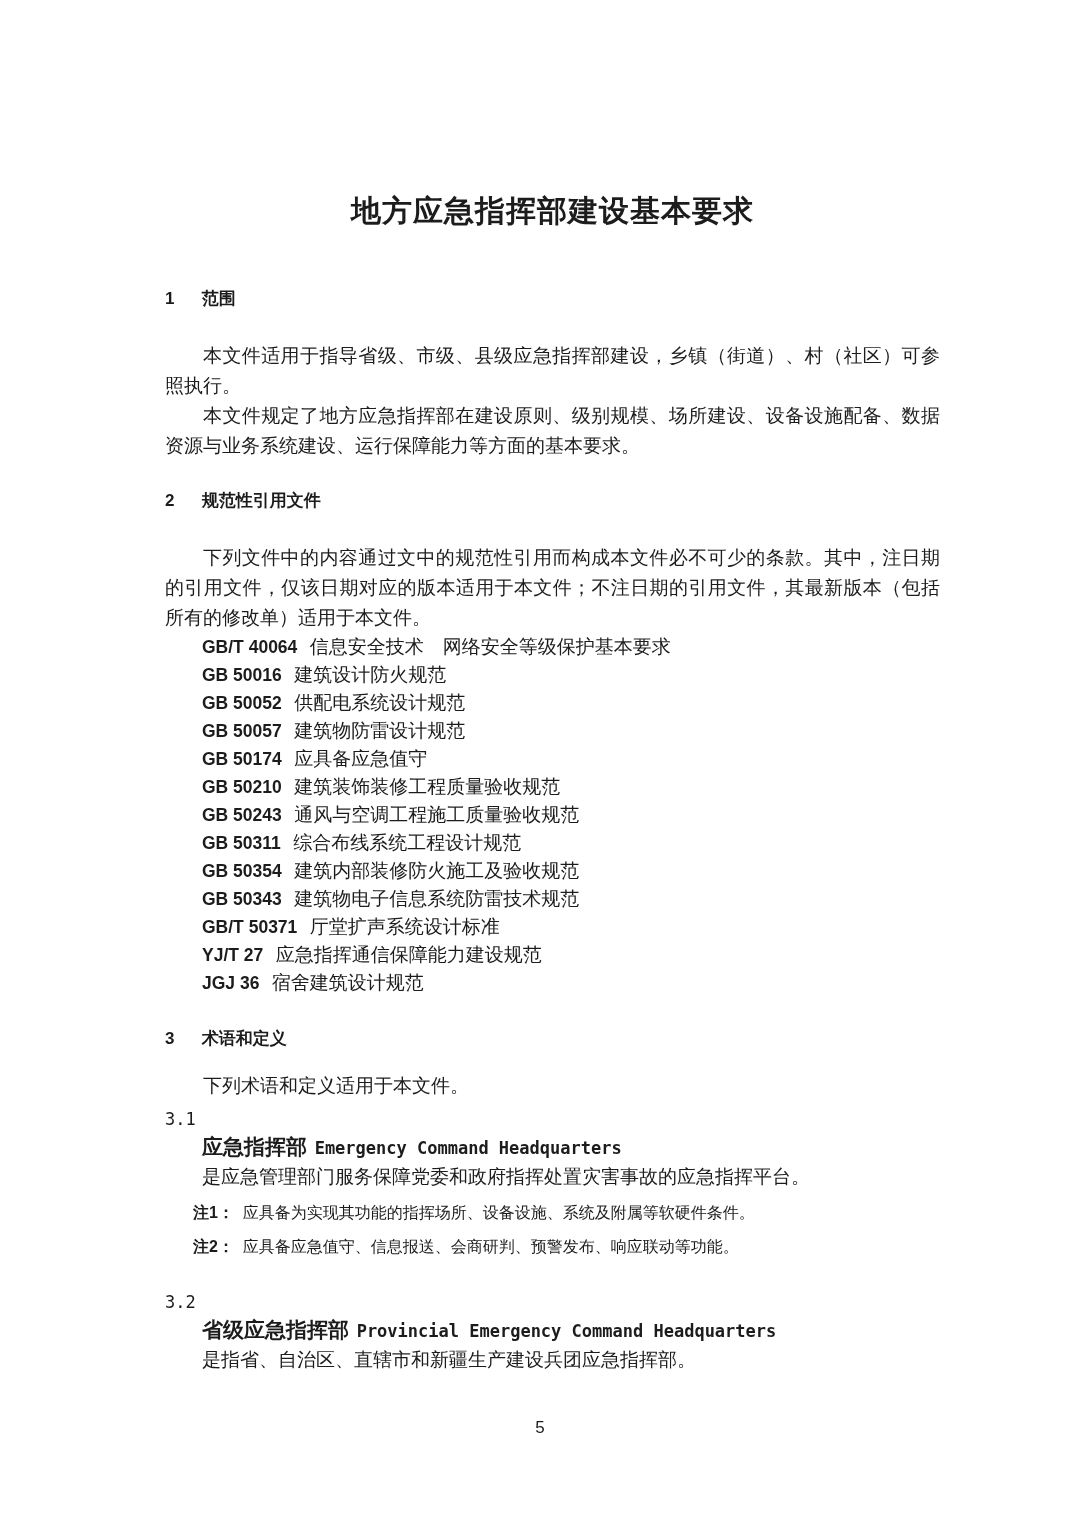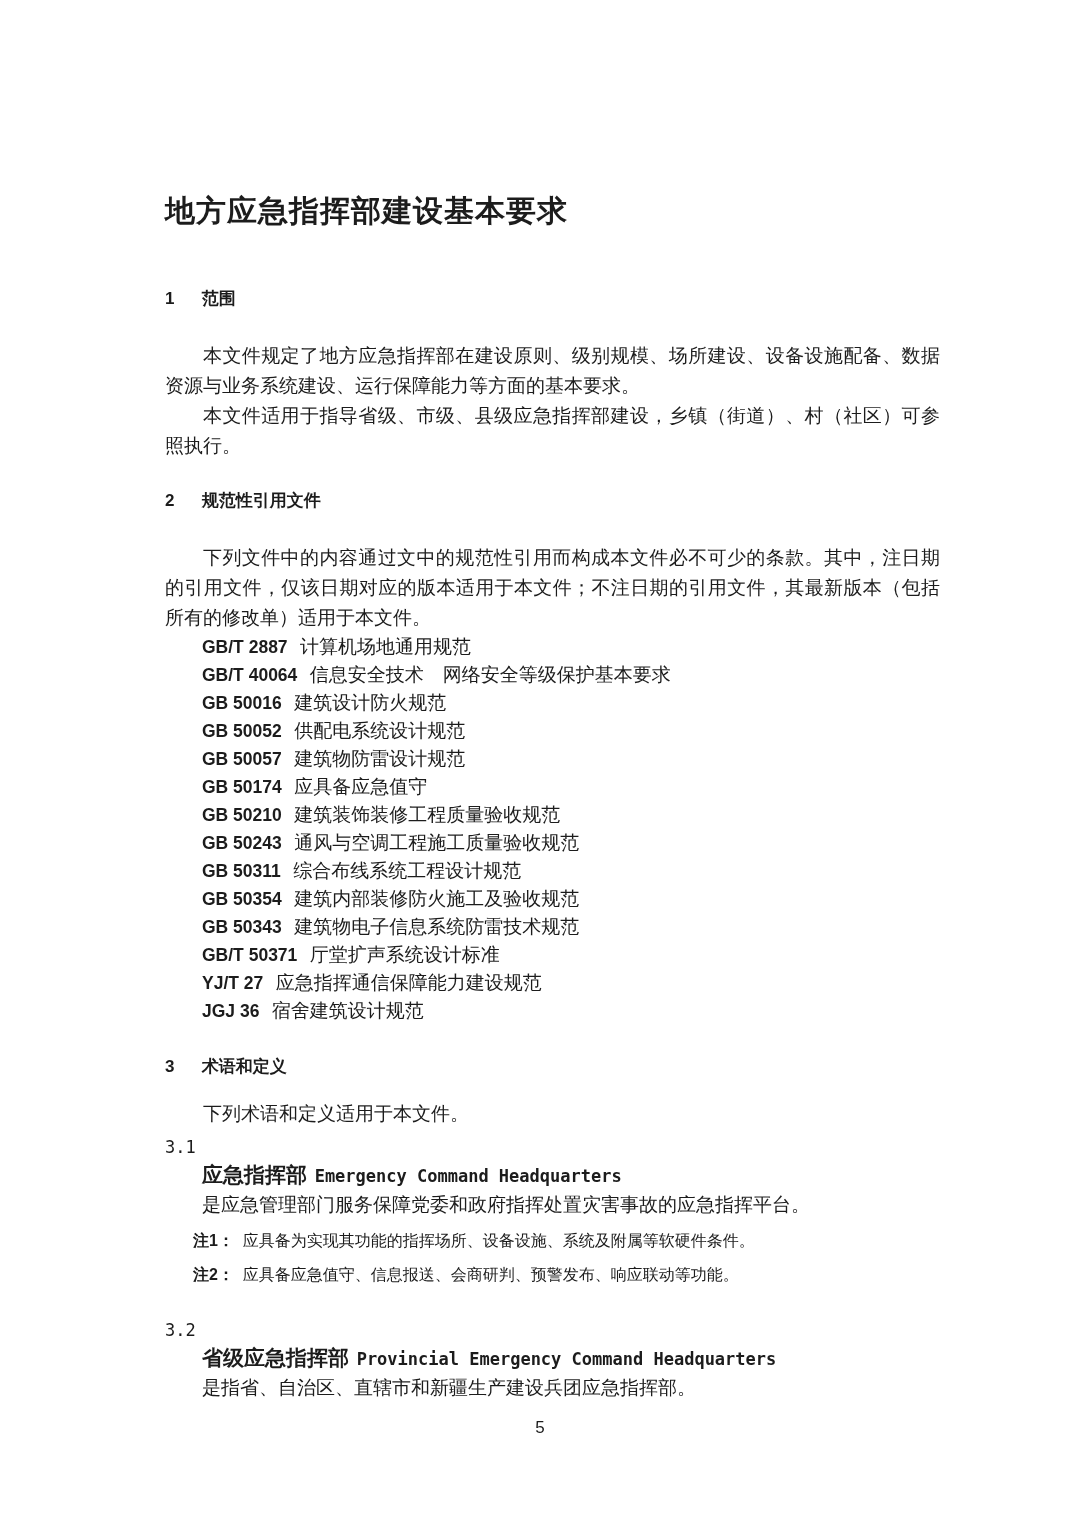--- a/index.html
+++ b/index.html
@@ -13,20 +13,21 @@
     overflow: hidden;
   }
   .page {
     position: absolute;
     top: 0; left: 0;
     width: 1080px;
     height: 1526px;
     padding: 190px 140px 0 165px;
   }
   .doc-title {
+    text-align: center;
     font-family: "Liberation Sans", "DejaVu Sans", sans-serif;
     font-weight: 700;
     font-size: 30px;
     line-height: 42px;
     letter-spacing: 1px;
   }
   .sec-heading {
     font-family: "Liberation Sans", "DejaVu Sans", sans-serif;
     font-weight: 700;
     font-size: 17px;
@@ -116,32 +117,31 @@
 <body>
 
 <div class="page">
 
   <div class="doc-title">地方应急指挥部建设基本要求</div>
 
   <div class="sec-heading" id="sec1-heading">
     <span class="sec-num">1</span><span class="sec-label">范围</span>
   </div>
   <div class="par-group">
+    <p class="body-par">本文件适用于指导省级、市级、县级应急指挥部建设，乡镇（街道）、村（社区）可参照执行。</p>
     <p class="body-par">本文件规定了地方应急指挥部在建设原则、级别规模、场所建设、设备设施配备、数据资源与业务系统建设、运行保障能力等方面的基本要求。</p>
-    <p class="body-par">本文件适用于指导省级、市级、县级应急指挥部建设，乡镇（街道）、村（社区）可参照执行。</p>
   </div>
 
   <div class="sec-heading" id="sec2-heading">
     <span class="sec-num">2</span><span class="sec-label">规范性引用文件</span>
   </div>
   <div class="par-group">
     <p class="body-par">下列文件中的内容通过文中的规范性引用而构成本文件必不可少的条款。其中，注日期的引用文件，仅该日期对应的版本适用于本文件；不注日期的引用文件，其最新版本（包括所有的修改单）适用于本文件。</p>
   </div>
   <ul class="ref-list">
-    <li class="ref-item"><span class="ref-code">GB/T 2887</span><span class="ref-title">计算机场地通用规范</span></li>
     <li class="ref-item"><span class="ref-code">GB/T 40064</span><span class="ref-title">信息安全技术　网络安全等级保护基本要求</span></li>
     <li class="ref-item"><span class="ref-code">GB 50016</span><span class="ref-title">建筑设计防火规范</span></li>
     <li class="ref-item"><span class="ref-code">GB 50052</span><span class="ref-title">供配电系统设计规范</span></li>
     <li class="ref-item"><span class="ref-code">GB 50057</span><span class="ref-title">建筑物防雷设计规范</span></li>
     <li class="ref-item"><span class="ref-code">GB 50174</span><span class="ref-title">应具备应急值守</span></li>
     <li class="ref-item"><span class="ref-code">GB 50210</span><span class="ref-title">建筑装饰装修工程质量验收规范</span></li>
     <li class="ref-item"><span class="ref-code">GB 50243</span><span class="ref-title">通风与空调工程施工质量验收规范</span></li>
     <li class="ref-item"><span class="ref-code">GB 50311</span><span class="ref-title">综合布线系统工程设计规范</span></li>
     <li class="ref-item"><span class="ref-code">GB 50354</span><span class="ref-title">建筑内部装修防火施工及验收规范</span></li>
     <li class="ref-item"><span class="ref-code">GB 50343</span><span class="ref-title">建筑物电子信息系统防雷技术规范</span></li>

